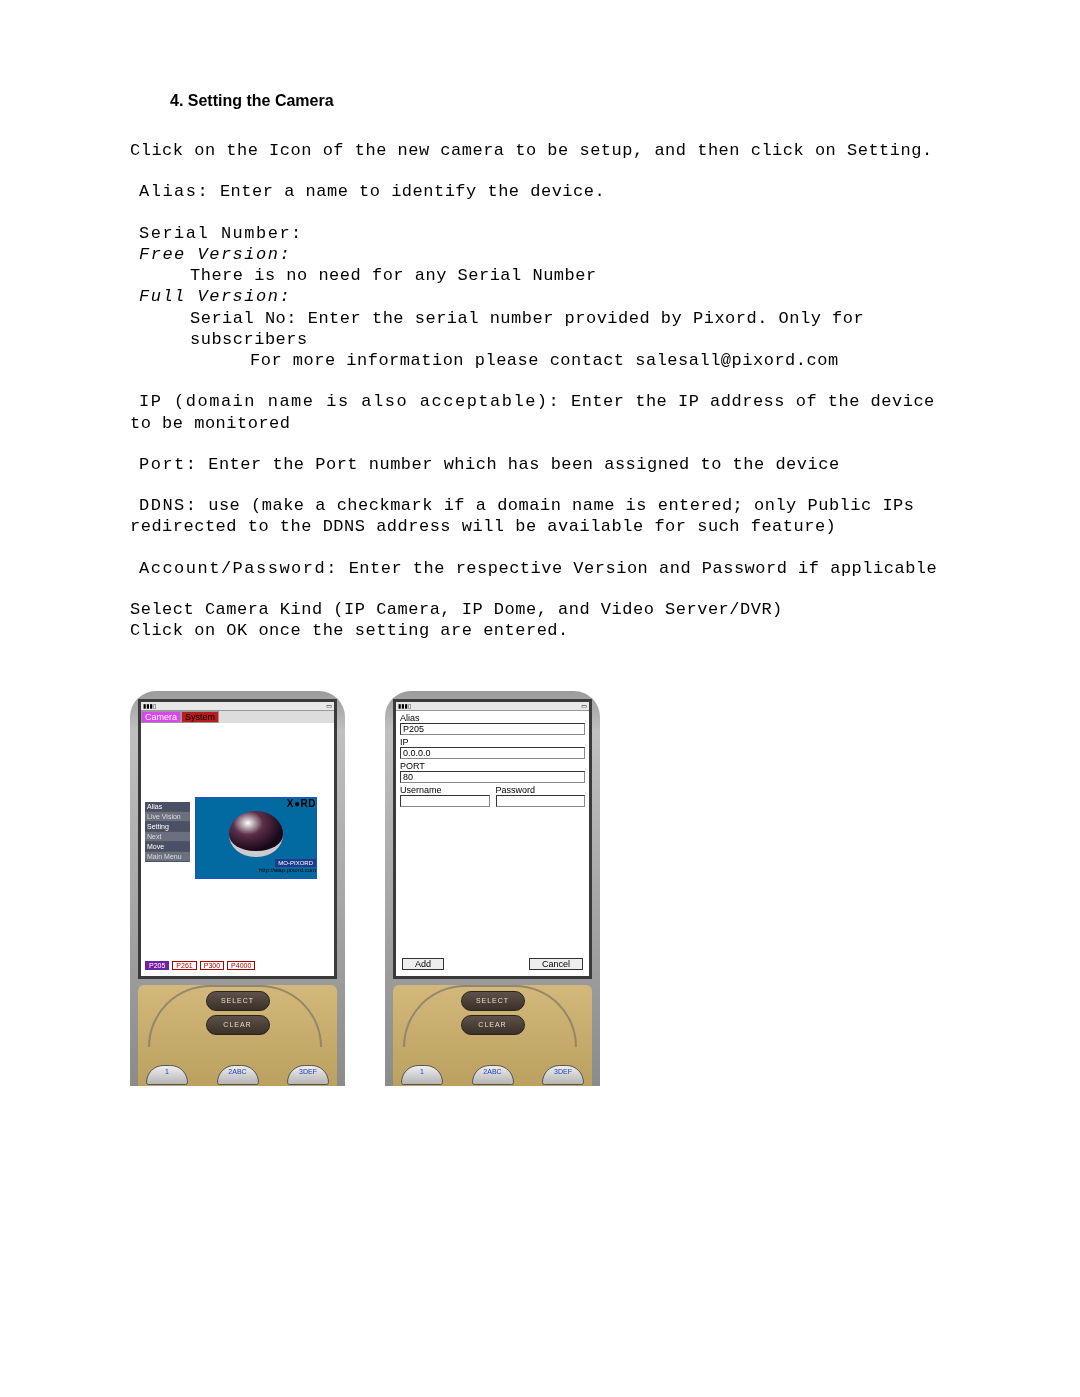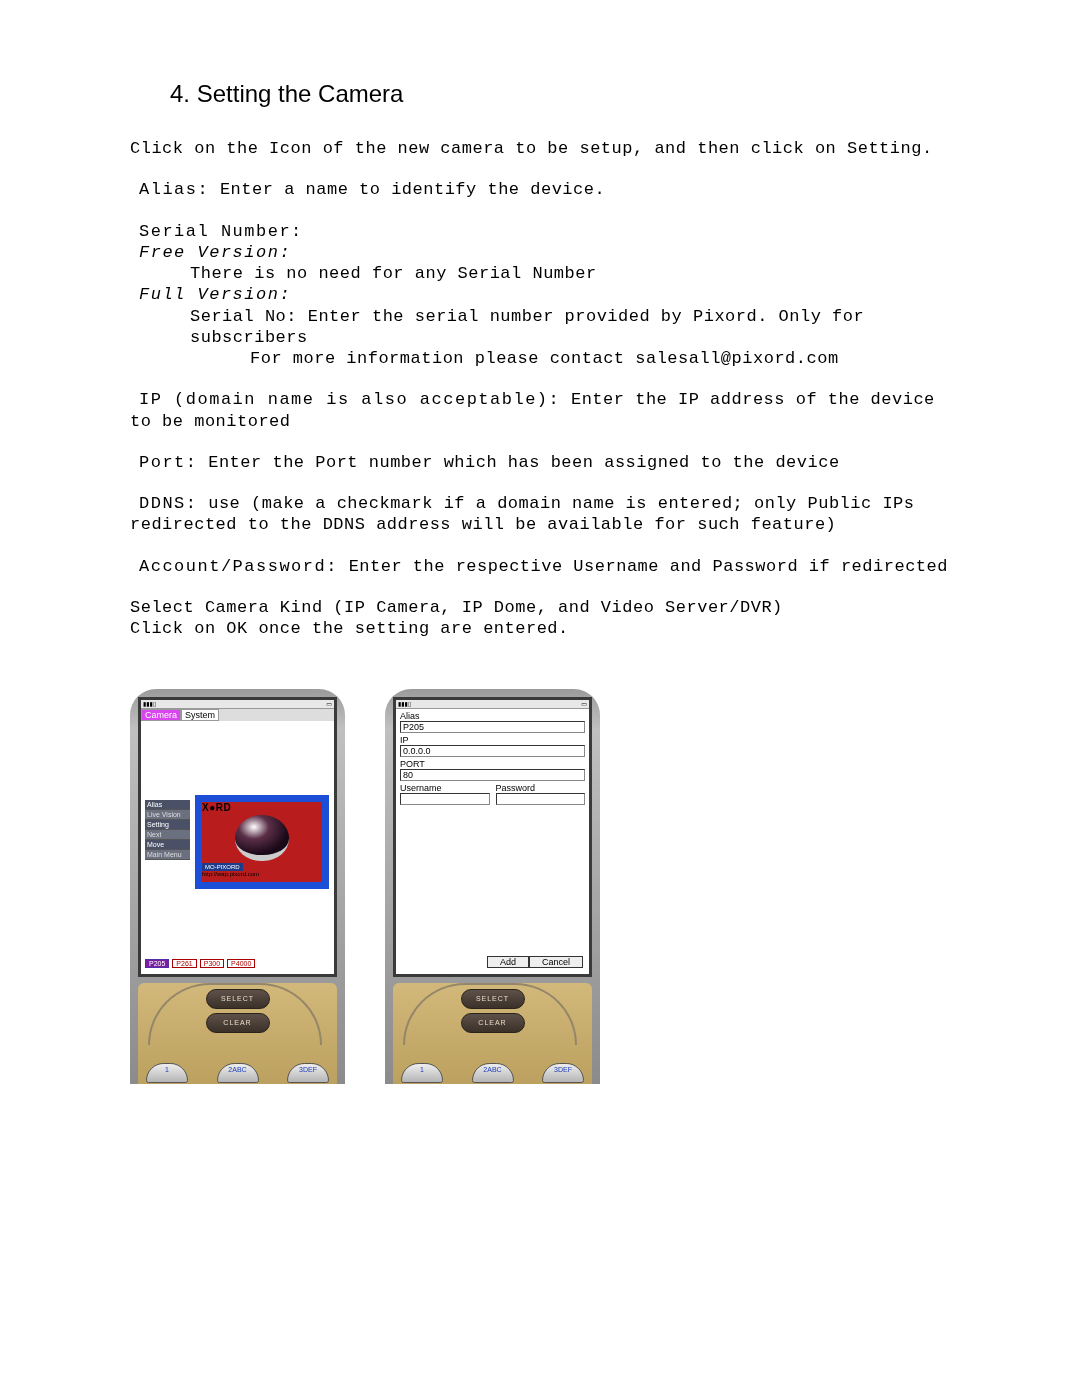--- a/index.html
+++ b/index.html
@@ -5,21 +5,21 @@
 body {
   margin: 0;
   padding: 80px 130px;
   font-family: Arial, Helvetica, sans-serif;
   font-size: 17px;
   color: #000;
   width: 1080px;
   box-sizing: border-box;
   background: #fff;
 }
-h2 { font-size: 24px; font-weight: normal; margin: 0 0 30px 40px; }
+h2 { font-size: 16px; font-weight: bold; margin: 12px 0 30px 40px; }
 p { margin: 0 0 20px 0; line-height: 1.25; letter-spacing: 0.5px; font-family: Liberation Mono, monospace; }
 .para-tight { margin: 0; }
 .italic { font-style: italic; }
 .indent1 { margin-left: 60px; }
 .indent2 { margin-left: 120px; }
 .sp { letter-spacing: 1.5px; margin-left: 9px; }
 .phones { display: flex; gap: 40px; margin-top: 50px; }
 
 .phone {
   width: 215px;
@@ -44,56 +44,56 @@
 .statusbar {
   height: 8px;
   background: #e8e8e8;
   border-bottom: 1px solid #999;
   display: flex;
   justify-content: space-between;
   padding: 0 2px;
   font-size: 6px;
 }
 .tabs { display: flex; height: 12px; font-size: 9px; background:#ddd; }
-.tab { padding: 0 3px; border: 1px solid #999; background: #ffffff; }
+.tab { padding: 0 3px; border: 1px solid #999; background: #b91c1c; }
 .tab.sel { background: #d946ef; color: #fff; }
 
 .ctxmenu {
   position: absolute;
   top: 100px;
   left: 4px;
   width: 45px;
   font-size: 7px;
 }
 .ctxmenu div { background:#6b7080; color:#ddd; border-bottom:1px solid #555; padding:1px 2px; }
 .ctxmenu div.a { background:#4a5166; color:#fff;}
 .camtiles { position:absolute; bottom:6px; left:4px; display:flex; gap:3px; font-size:7px; }
 .tile { padding:0 3px; border:1px solid #a00; color:#a00; }
 .tile.p205 { background:#7b1fa2; color:#fff; border:1px solid #512da8; }
 .promo {
   position:absolute; top:95px; left:54px; width:120px; height:80px;
-  border:7px solid #1d4ed8; background:#b91c1c; text-align:left; font-size:6px;
+  border:1px solid #1d4ed8; background:#0369a1; text-align:right; font-size:6px;
 }
 .promo .logo { font-size:10px; font-weight:bold; letter-spacing:0.5px;}
 .dome { width:54px; height:40px; margin:2px auto;
   background: radial-gradient(ellipse at 35% 30%, #fff 0%, #5b2f48 30%, #190818 70%);
   border-radius:50% 50% 48% 48%; border-bottom:6px solid #ccc;}
 .mopix { background:#1e3a8a; color:#fff; font-size:6px; padding:1px 3px; display:inline-block; }
 
 .form { padding: 0 4px; font-size:9px; }
 .lbl { margin-top:2px; }
 .input { border:1px inset #888; height:12px; width:100%; padding:0 2px; box-sizing:border-box; font-size:9px; }
 .row2 { display:flex; gap:6px; }
 .row2 > div { flex:1; }
 .fieldset { border:1px solid #888; margin-top:6px; padding:4px; font-size:9px; }
 .fieldset .legend { font-size:9px; margin-top:-10px; background:#fff; width:max-content; padding:0 2px; }
 .radio { display:flex; align-items:center; gap:3px; font-size:9px; }
 .radiodot { width:8px; height:8px; border:1px solid #333; border-radius:50%; display:inline-block; }
 .radiodot.on:after { content:""; display:block; width:4px; height:4px; background:#000; border-radius:50%; margin:2px; }
-.btnrow { position:absolute; bottom:6px; left:0; right:0; display:flex; justify-content:flex-end; padding:0 6px;}
+.btnrow { position:absolute; bottom:6px; left:0; right:0; display:flex; justify-content:space-between; padding:0 6px;}
 .btn { border:1px solid #333; padding:0 12px; font-size:9px; background:#eee; }
 
 .keypad {
   margin-top:6px;
   background:linear-gradient(180deg, #d2b87a 0%, #bba05f 100%);
   height:96px; border-radius:6px 6px 0 0; padding:6px 10px 0 10px;
   position:relative;
 }
 .selectbtn, .clearbtn {
   width:62px; height:18px; border-radius:10px; margin:0 auto 4px auto;
@@ -134,21 +134,21 @@
 
 <p>
   <span class="sp">Port:</span><span> Enter the Port number which has been assigned to the device</span>
 </p>
 
 <p>
   <span class="sp">DDNS:</span><span> use (make a checkmark if a domain name is entered; only Public IPs redirected to the DDNS address will be available for such feature)</span>
 </p>
 
 <p>
-  <span class="sp">Account/Password:</span><span> Enter the respective Username and Password if redirected</span>
+  <span class="sp">Account/Password:</span><span> Enter the respective Version and Password if applicable</span>
 </p>
 
 <p class="para-tight">Select Camera Kind (IP Camera, IP Dome, and Video Server/DVR)</p>
 <p>Click on OK once the setting are entered.</p>
 
 <div class="phones">
 
   <div class="phone">
     <div class="screen">
       <div class="statusbar">

